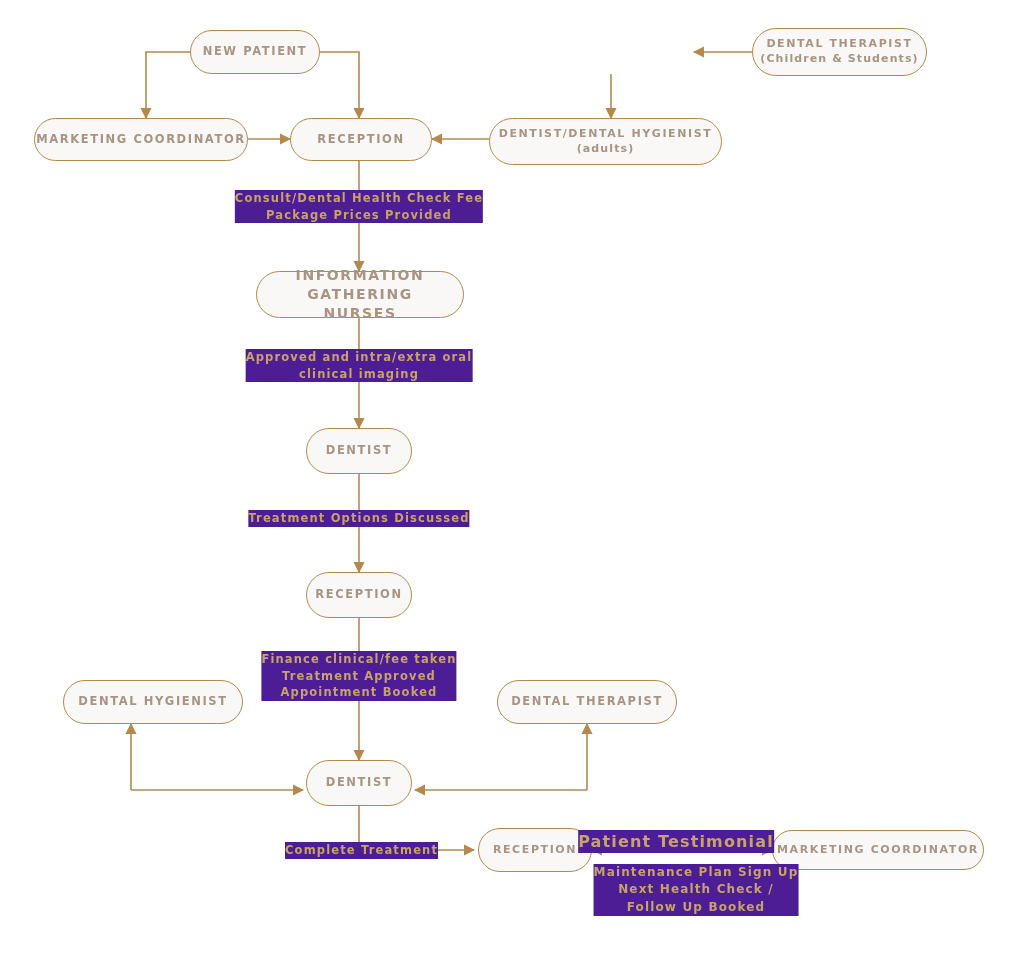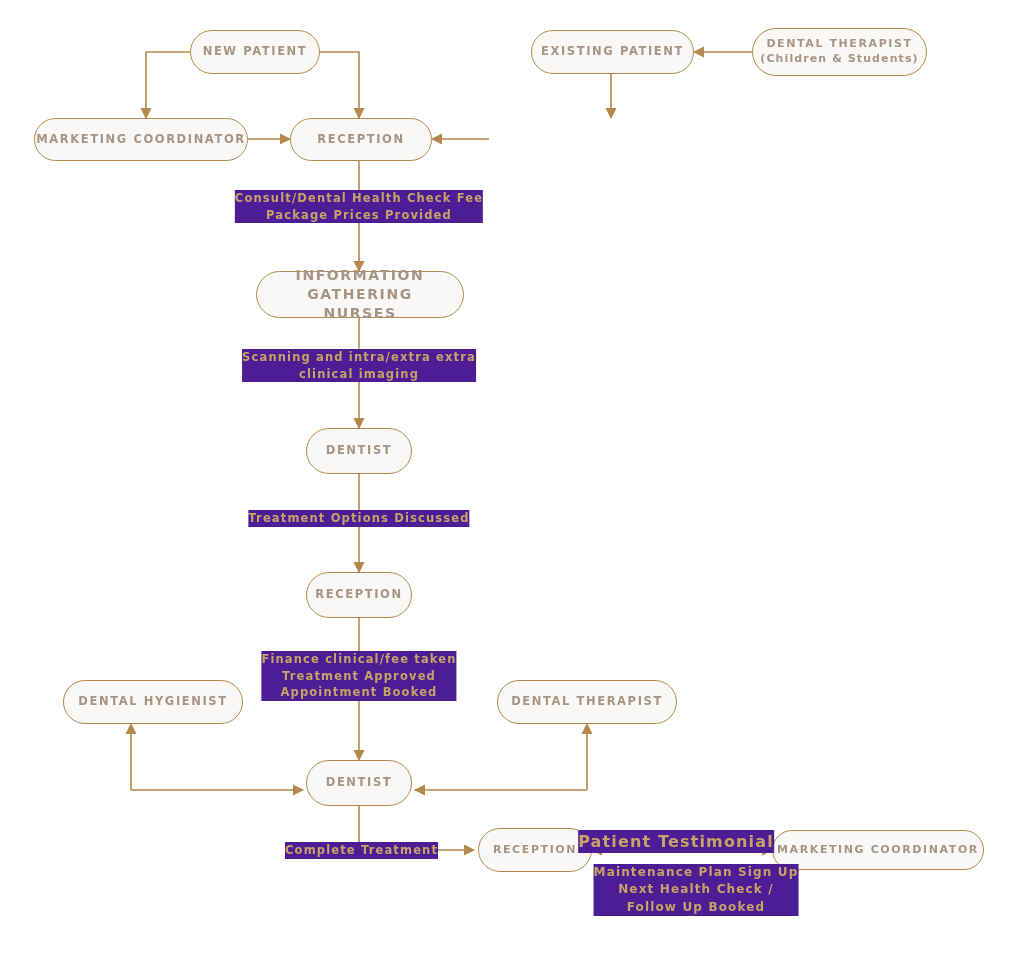--- a/index.html
+++ b/index.html
@@ -105,50 +105,51 @@
       <path d="M 359 806 L 359 850 L 474 850"></path>
 
       <path d="M 592 850 L 772 850" marker-start="url(#arrow)"></path>
     </g>
   </svg>
 
   <div class="node" style="left:190px; top:30px; width:130px; height:44px; font-size:11.5px;">
     <span class="l1">NEW PATIENT</span>
   </div>
 
-  <div class="node" style="left:531px; top:30px; width:163px; height:44px; font-size:11.5px;">
-    <span class="l1">EXISTING PATIENT</span>
-  </div>
 
   <div class="node" style="left:752px; top:28px; width:175px; height:48px; font-size:11px; flex-direction:column;">
     <span class="l1">DENTAL THERAPIST</span>
     <span class="l2">(Children &amp; Students)</span>
   </div>
 
   <div class="node" style="left:34px; top:118px; width:214px; height:43px; font-size:11.5px;">
     <span class="l1">MARKETING COORDINATOR</span>
   </div>
 
   <div class="node" style="left:290px; top:118px; width:142px; height:43px; font-size:11.5px;">
     <span class="l1">RECEPTION</span>
   </div>
 
+  <div class="node" style="left:489px; top:118px; width:233px; height:47px; font-size:11px; flex-direction:column;">
+    <span class="l1">DENTIST/DENTAL HYGIENIST</span>
+    <span class="l2">(adults)</span>
+  </div>
 
   <div class="edge-label" style="left:359px; top:190px; transform:translateX(-50%); font-size:11.5px;">
     <div>Consult/Dental Health Check Fee</div>
     <div>Package Prices Provided</div>
   </div>
 
   <div class="node" style="left:256px; top:271px; width:208px; height:47px; font-size:14px; flex-direction:column;">
     <span class="l1">INFORMATION GATHERING</span>
     <span class="l1">NURSES</span>
   </div>
 
   <div class="edge-label" style="left:359px; top:349px; transform:translateX(-50%); font-size:11.5px;">
-    <div>Scanning and intra/extra extra</div>
+    <div>Approved and intra/extra oral</div>
     <div>clinical imaging</div>
   </div>
 
   <div class="node" style="left:306px; top:428px; width:106px; height:46px; font-size:11.5px;">
     <span class="l1">DENTIST</span>
   </div>
 
   <div class="edge-label" style="left:359px; top:510px; transform:translateX(-50%); font-size:11.5px;">
     <div>Treatment Options Discussed</div>
   </div>

